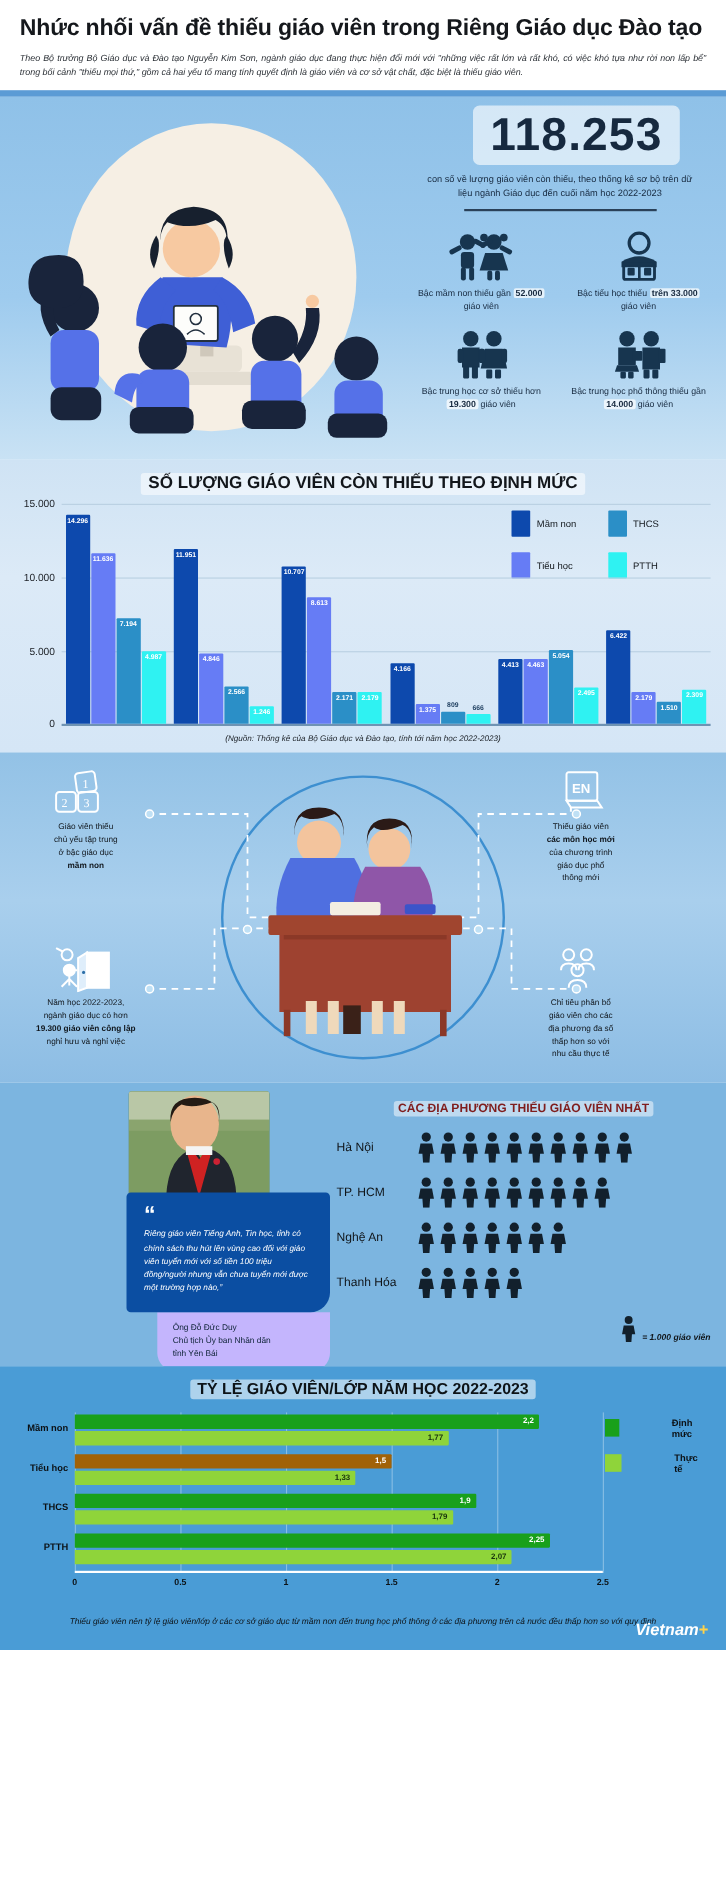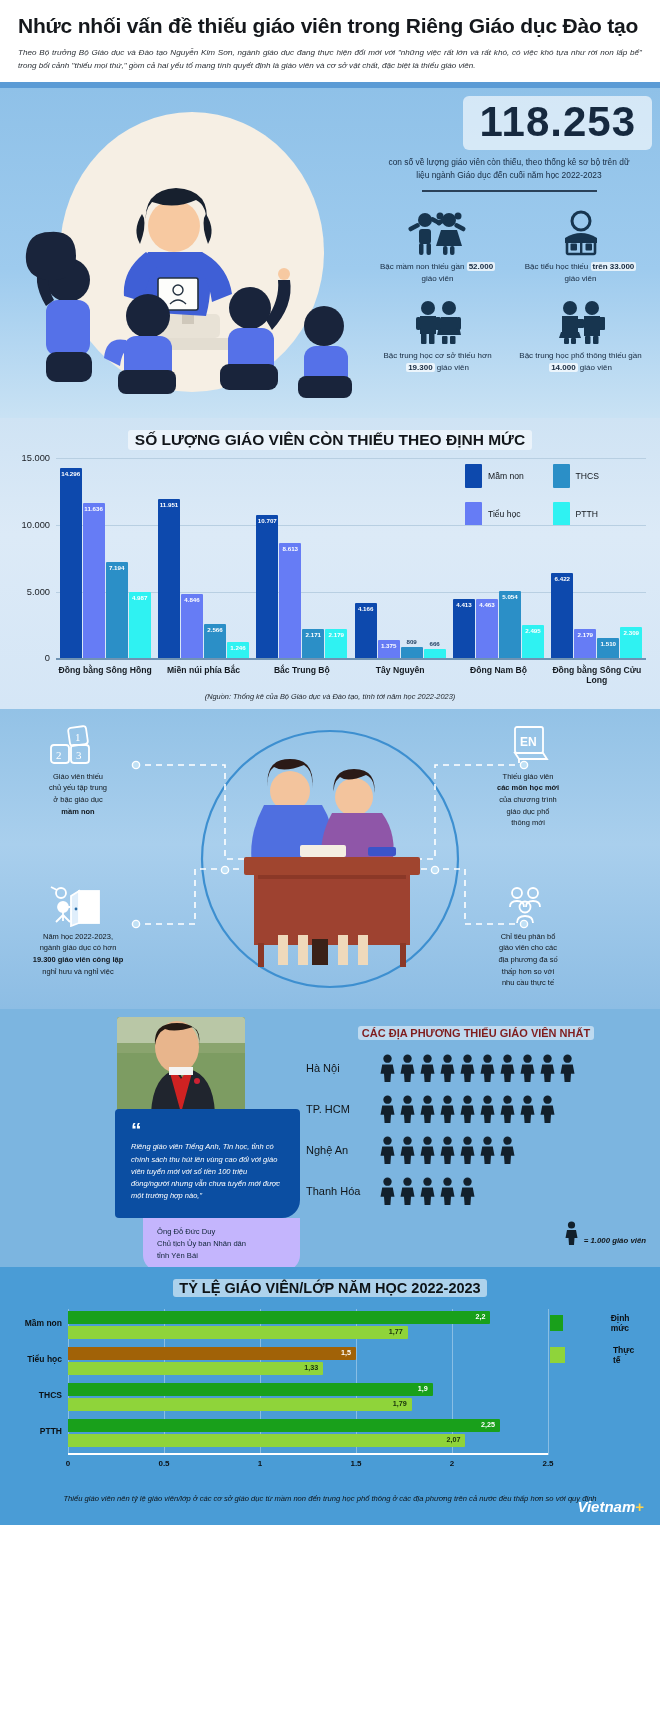--- a/index.html
+++ b/index.html
@@ -193,21 +193,21 @@
       <rect x="214" y="262" width="58" height="26" rx="9" fill="#19243b"></rect>
     </g>
     <g>
       <circle cx="318" cy="224" r="20" fill="#19243b"></circle>
       <rect x="298" y="244" width="44" height="44" rx="12" fill="#5571e8"></rect>
       <rect x="292" y="274" width="54" height="22" rx="8" fill="#19243b"></rect>
     </g>
   </svg>
 
   <div class="hero-stats">
-    <div style="text-align:right">
+    <div style="text-align:center">
       <span class="bignum">118.253</span>
     </div>
     <div class="bigdesc">con số về lượng giáo viên còn thiếu, theo thống kê sơ bộ trên dữ liệu ngành Giáo dục đến cuối năm học 2022-2023</div>
     <div class="bigrule"></div>
 
     <div class="statgrid">
       <div class="statcell">
         <div class="ico">
           <svg width="60" height="46" viewBox="0 0 60 46" fill="#17354f">
             <circle cx="17" cy="10" r="7"></circle>
@@ -415,28 +415,20 @@
           <div class="bar" style="height: 20.1333px; background: rgb(43, 143, 199);">
             <span>1.510</span>
           </div>
           <div class="bar" style="height: 30.7867px; background: rgb(47, 242, 242);">
             <span>2.309</span>
           </div>
         </div>
       </div>
     </div>
   <div class="xaxis"></div>
-  <div class="xlabs" id="c1xlabs">
-      <div>Đồng bằng Sông Hồng</div>
-      <div>Miền núi phía Bắc</div>
-      <div>Bắc Trung Bộ</div>
-      <div>Tây Nguyên</div>
-      <div>Đông Nam Bộ</div>
-      <div>Đồng bằng Sông Cửu Long</div>
-    </div>
   <div class="src">(Nguồn: Thống kê của Bộ Giáo dục và Đào tạo, tính tới năm học 2022-2023)</div>
 </div>
 
 <div class="sec-flow">
   <svg style="position:absolute;left:0;top:0" width="660" height="300">
     <circle cx="330" cy="150" r="128" fill="none" stroke="#3d8fd0" stroke-width="2.2"></circle>
     <path d="M134 56 H225 V150 H300" fill="none" stroke="#fff" stroke-width="1.6" stroke-dasharray="6 5"></path>
     <path d="M134 215 H195 V160 H300" fill="none" stroke="#fff" stroke-width="1.6" stroke-dasharray="6 5"></path>
     <path d="M526 56 H435 V150 H360" fill="none" stroke="#fff" stroke-width="1.6" stroke-dasharray="6 5"></path>
     <path d="M526 215 H465 V160 H360" fill="none" stroke="#fff" stroke-width="1.6" stroke-dasharray="6 5"></path>

